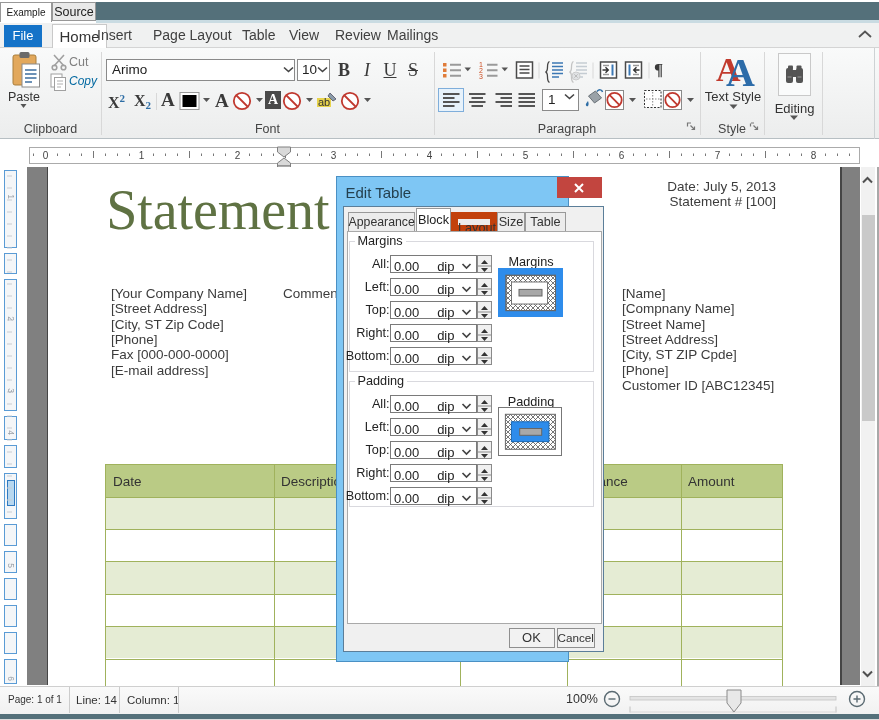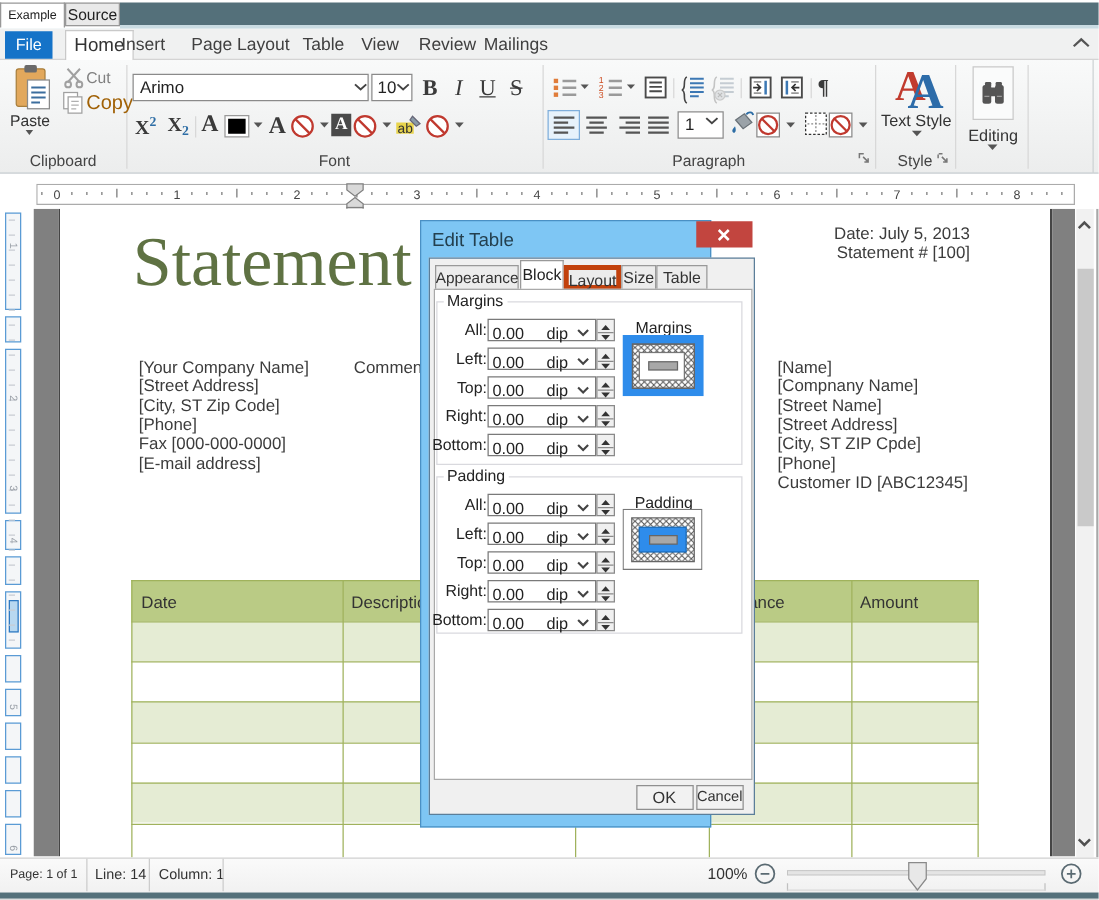--- a/index.html
+++ b/index.html
@@ -37,21 +37,21 @@
 <div class="abs" style="left:764px;top:52px;width:1px;height:83px;background:#d8d8d8;"></div>
 <div class="abs" style="left:822px;top:52px;width:1px;height:83px;background:#d8d8d8;"></div>
 <div class="abs" style="left:874px;top:48px;width:1px;height:91px;background:#cdd2d4;"></div>
 <div class="abs" style="left:0px;top:122px;width:101px;font-size:12.5px;color:#444;text-align:center;">Clipboard</div>
 <div class="abs" style="left:434px;top:122px;width:266px;font-size:12.5px;color:#444;text-align:center;">Paragraph</div>
 <div class="abs" style="left:101px;top:122px;width:333px;font-size:12.5px;color:#444;text-align:center;">Font</div>
 <div class="abs" style="left:700px;top:122px;width:64px;font-size:12.5px;color:#444;text-align:center;">Style</div>
 
 <div class="abs" style="left:6px;top:90px;width:36px;font-size:12.5px;color:#333;text-align:center;">Paste</div>
 <div class="abs" style="left:69px;top:55px;font-size:12.5px;color:#808080;">Cut</div>
-<div class="abs" style="left:69px;top:74px;font-size:16px;color:#a16207;">Copy</div>
+<div class="abs" style="left:69px;top:74px;font-size:12px;color:#0369a1;font-style:italic;">Copy</div>
 
 <div class="abs" style="left:106px;top:59px;width:189px;height:22px;background:#fff;border:1px solid #8a8a8a;font-size:13.5px;color:#222;line-height:20px;padding-left:5px;">Arimo</div>
 <div class="abs" style="left:297px;top:59px;width:33px;height:22px;background:#fff;border:1px solid #8a8a8a;font-size:13.5px;color:#222;line-height:20px;padding-left:4px;">10</div>
 
 <div class="abs" style="left:542px;top:89px;width:37px;height:22px;background:#fff;border:1px solid #8a8a8a;font-size:13.5px;color:#222;line-height:20px;padding-left:5px;">1</div>
 
 <div class="abs" style="left:698px;top:89px;width:70px;font-size:13px;color:#333;text-align:center;white-space:nowrap;">Text Style</div>
 
 <div class="abs" style="left:778px;top:53px;width:33px;height:43px;border:1px solid #c9c9c9;background:#fafbfb;"></div>
 <div class="abs" style="left:769px;top:101px;width:51px;font-size:13px;color:#333;text-align:center;">Editing</div>
@@ -319,21 +319,21 @@
 <div id="dlg" class="abs" style="left:336px;top:175.5px;width:233px;height:486.5px;background:#7ec6f4;border:1px solid #4a90c4;">
   <div class="abs" style="left:8.5px;top:7.5px;font-size:15px;color:#24404f;">Edit Table</div>
   <div class="abs" style="left:219.5px;top:0px;width:45.5px;height:21px;background:#c2453f;"></div>
   <svg class="abs" style="left:236px;top:5px;" width="12" height="12" viewBox="0 0 12 12">
         <path d="M2 2l8 8M10 2l-8 8" stroke="#fff" stroke-width="2"></path>
       </svg>
 
   <div class="abs" style="left:6px;top:29.5px;width:260.5px;height:446px;background:#f0f0f0;border:1px solid #5b7e99;">
     <div class="abs" style="left:3.5px;top:4.5px;width:67px;height:20.5px;background:#ececec;border:1px solid #999;font-size:12.3px;color:#333;text-align:right;line-height:19px;">Appearance</div>
     <div class="abs" style="left:72.3px;top:0.5px;width:34.5px;height:24.5px;background:#fff;border:1px solid #999;border-bottom:none;font-size:12.7px;color:#222;text-align:center;line-height:23px;">Block</div>
-    <div class="abs" style="left:107px;top:4.5px;width:46px;height:20.5px;background:#ececec;border:4px solid #c2410c;font-size:12.7px;color:#333;line-height:19px;">Layout</div>
+    <div class="abs" style="left:107px;top:4.5px;width:46px;height:20.5px;background:#ececec;border:7px solid #c2410c;font-size:12.7px;color:#333;line-height:19px;">Layout</div>
     <div class="abs" style="left:153px;top:4.5px;width:28px;height:20.5px;background:#ececec;border:1px solid #999;font-size:12.7px;color:#333;text-align:center;line-height:19px;">Size</div>
     <div class="abs" style="left:181px;top:4.5px;width:41px;height:20.5px;background:#ececec;border:1px solid #999;font-size:12.7px;color:#333;text-align:center;line-height:19px;">Table</div>
 
     <div class="abs" style="left:2.5px;top:24px;width:255px;height:393px;background:#fff;border:1px solid #a9a9a9;">
       <div class="abs" style="left:1px;top:9px;width:245px;height:131px;border:1px solid #d9d9de;"></div>
       <div class="abs" style="left:7px;top:1.5px;background:#fff;padding:0 3px;font-size:12.7px;color:#222;">Margins</div>
       <div class="abs" style="left:-2.5px;top:25px;width:44.5px;text-align:right;font-size:12.7px;color:#222;">All:</div>
       <div class="abs" style="left:42.5px;top:23px;width:86.5px;height:18px;background:#fff;border:1px solid #7a7a7a;">
         <span style="position:absolute;left:3px;top:2.5px;font-size:13px;color:#222;">0.00</span>
         <span style="position:absolute;right:21px;top:2.5px;font-size:13px;color:#222;">dip</span>

